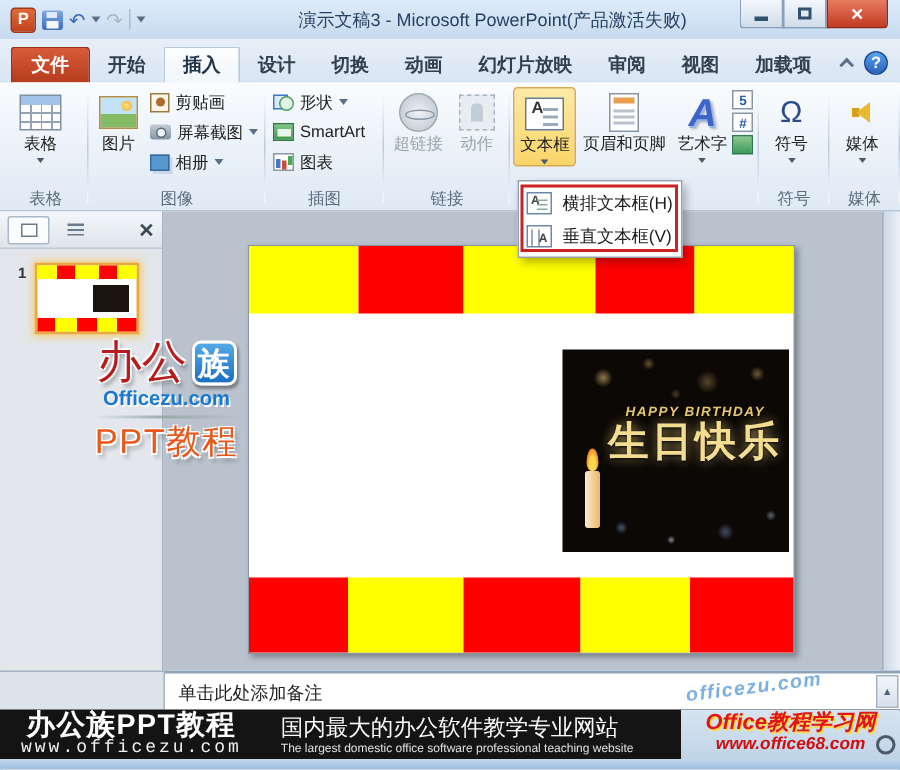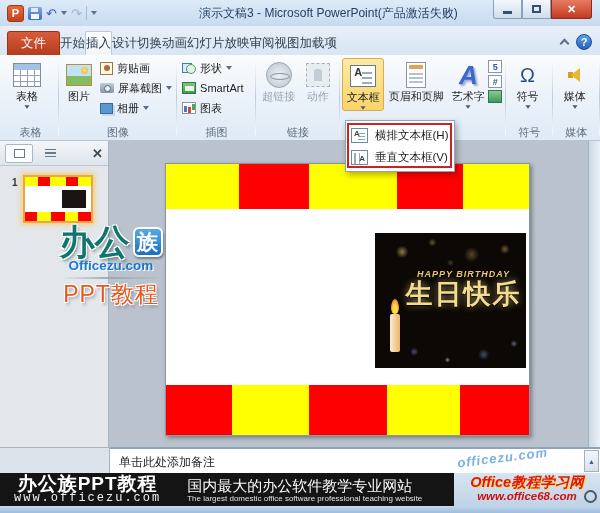--- a/index.html
+++ b/index.html
@@ -29,22 +29,22 @@
   .win-btn.close { width:41px; background:linear-gradient(#e77c60,#c23a22); border-color:#8d2a18; border-radius:0 0 3px 0;
                    color:#fff; font-size:11px; font-weight:bold; }
   .glyph-min { width:9px; height:3px; background:#33506e; margin-top:6px; }
   .glyph-max { width:9px; height:8px; border:2px solid #33506e; }
 
   
   .tabrow { position:absolute; top:26px; left:0; width:600px; height:29px;
             background:linear-gradient(#e8eff8,#d8e5f3); display:flex; align-items:flex-end; }
   .file-tab { margin-left:7px; height:24px; padding:4px 13px; display:flex; align-items:center;
               background:linear-gradient(#d85c3a,#b53c1c); color:#fff; font-size:12.5px;
-              border-radius:3px 3px 0 0; border:1px solid #993318; border-bottom:none; }
-  .rtab { height:24px; padding:0 0; display:flex; align-items:center; font-size:12.5px; color:#33404e; }
+              border-radius:3px 3px 0 0; border:1px solid #993318; border-bottom:none;font-weight:bold; }
+  .rtab { height:24px; padding:0 12px; display:flex; align-items:center; font-size:12.5px; color:#33404e;font-weight:bold; }
   .rtab.active { background:linear-gradient(#fdfeff,#f1f6fb); border:1px solid #b9c9db; border-bottom:1px solid #f4f8fc;
                  border-radius:2px 2px 0 0; color:#1f3permanent0; color:#20354c; }
   .tab-right { margin-left:auto; display:flex; align-items:center; gap:8px; margin-right:8px; margin-bottom:5px; }
   .chevron-up { width:7px; height:7px; border-left:2px solid #5b7088; border-top:2px solid #5b7088; transform:rotate(45deg); margin-top:3px; }
   .help-btn { width:16px; height:16px; border-radius:50%; background:linear-gradient(#58a0e8,#2a62be); border:1px solid #1e4a96;
               color:#fff; font-size:11px; font-weight:bold; display:flex; align-items:center; justify-content:center; }
 
   
   .ribbon { position:absolute; top:55px; left:0; width:600px; height:86px;
             background:linear-gradient(#fafcfe,#eaf1f9 55%,#dfeaf5); border-bottom:1px solid #b4c5d8; display:flex; padding:2px 0 0 2px; }
@@ -167,21 +167,21 @@
            text-shadow:0 1px 2px #000, 0 0 7px rgba(255,225,140,.65); line-height:30px; }
   .candle { position:absolute; left:15px; bottom:16px; width:10px; height:38px;
             background:linear-gradient(to right,#f9ecd6,#ecb668); border-radius:2px; }
   .flame { position:absolute; left:16px; bottom:54px; width:8px; height:15px;
            background:radial-gradient(ellipse at 50% 72%, #ffd84e 0 35%, #f28418 70%, rgba(240,130,20,0) 100%);
            border-radius:50% 50% 45% 45%/62% 62% 38% 38%; }
 
   
   .wlogo { position:absolute; left:54px; top:226px; width:114px; text-align:center; z-index:20; }
   .wl-row { display:flex; align-items:center; justify-content:center; gap:3px; }
-  .wl-cn { font-size:35px; font-weight:bold; color:#0f766e; line-height:32px;
+  .wl-cn { font-size:30px; font-weight:normal; color:#b91c1c; line-height:32px;
            text-shadow:-1px -1px 0 #fff,1px -1px 0 #fff,-1px 1px 0 #fff,1px 1px 0 #fff,2px 3px 3px rgba(0,0,0,.35); }
   .wl-badge { width:30px; height:30px; border-radius:6px; background:linear-gradient(#55a9e6,#1a6fc2); border:2px solid #fff;
               box-shadow:1px 2px 2px rgba(0,0,0,.35); color:#fff; font-size:21px; font-weight:bold;
               display:flex; align-items:center; justify-content:center; }
   .wl-url { font-size:13.5px; font-weight:bold; color:#1a79cf; text-shadow:1px 1px 0 #fff; line-height:15px; }
   .wl-line { height:2px; margin:4px 8px 3px 8px; background:linear-gradient(to right,rgba(150,150,150,0),#9aa,rgba(150,150,150,0)); }
   .wl-sub { font-size:23px; font-weight:normal; color:#e9571b; letter-spacing:1px; line-height:24px;
             text-shadow:-1px -1px 0 #fff,1px -1px 0 #fff,-1px 1px 0 #fff,1px 1px 0 #fff,2px 3px 3px rgba(0,0,0,.3); }
 
   

